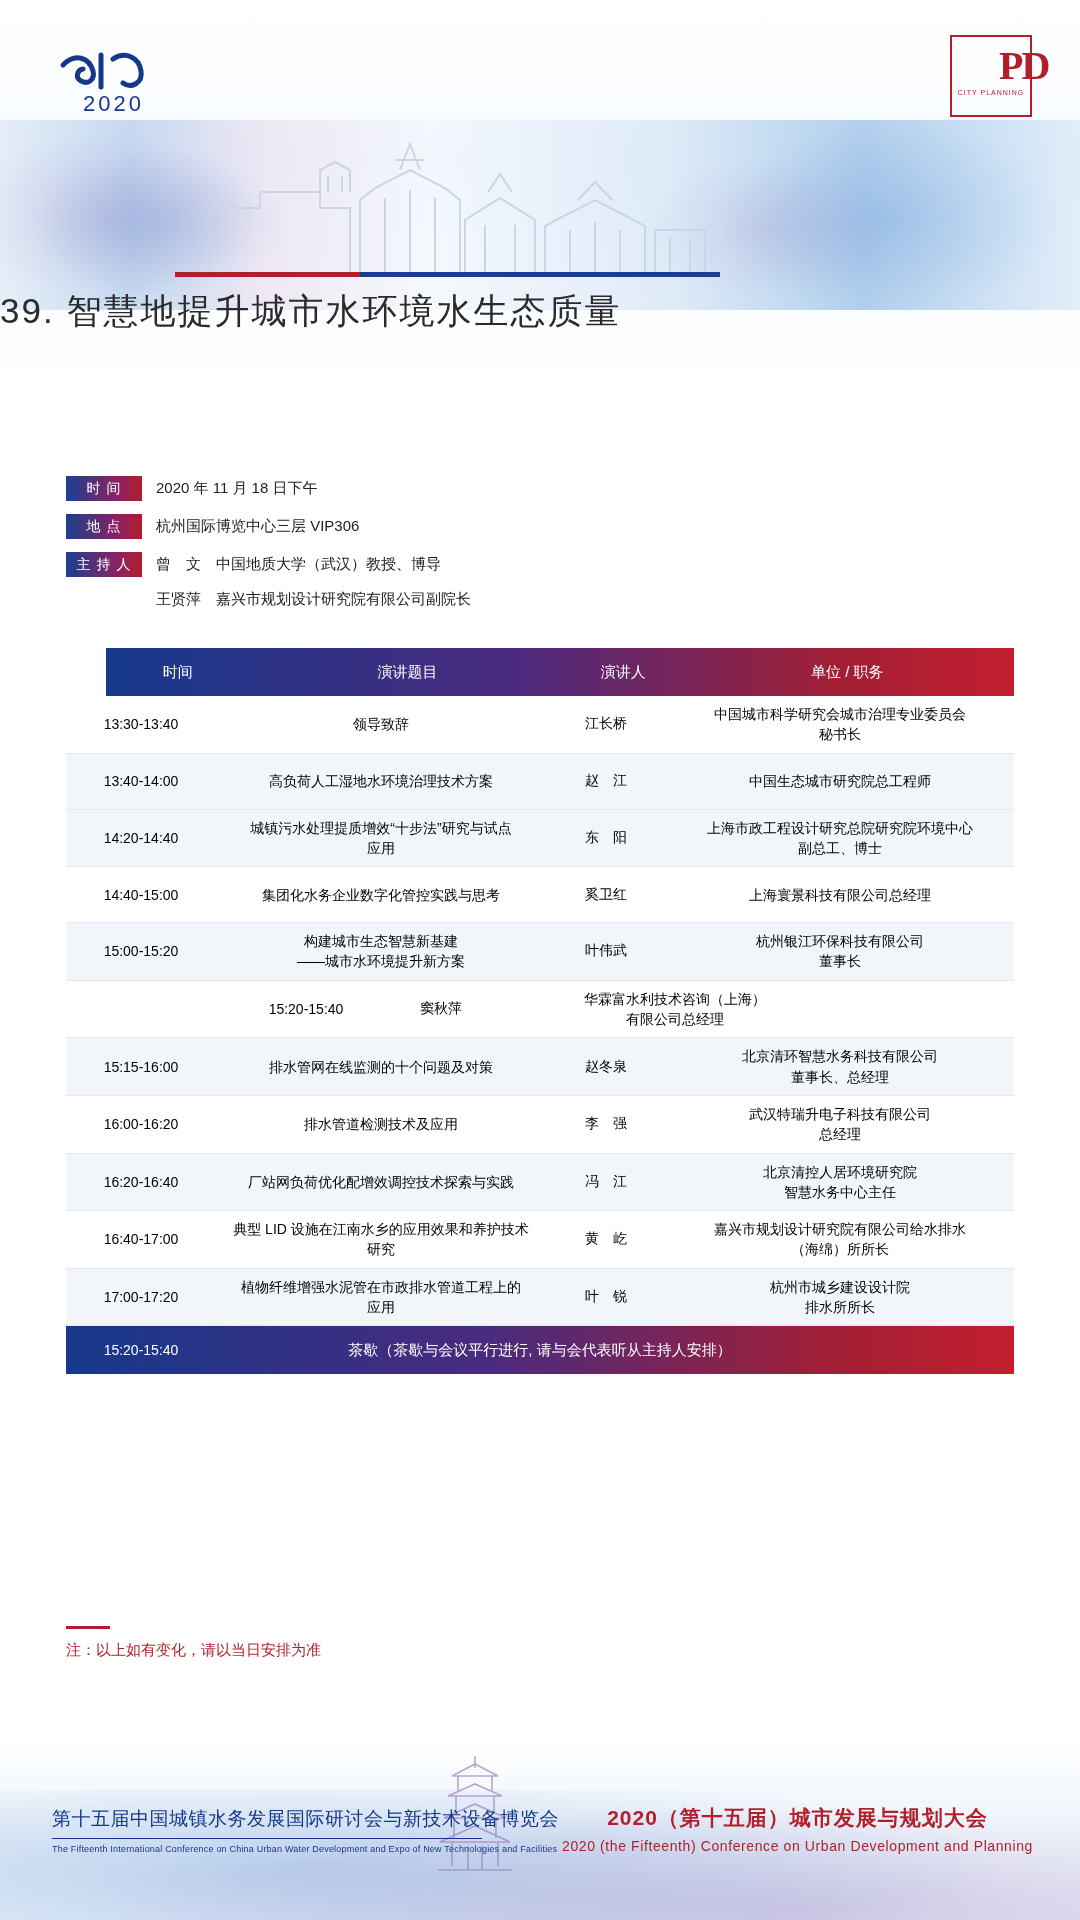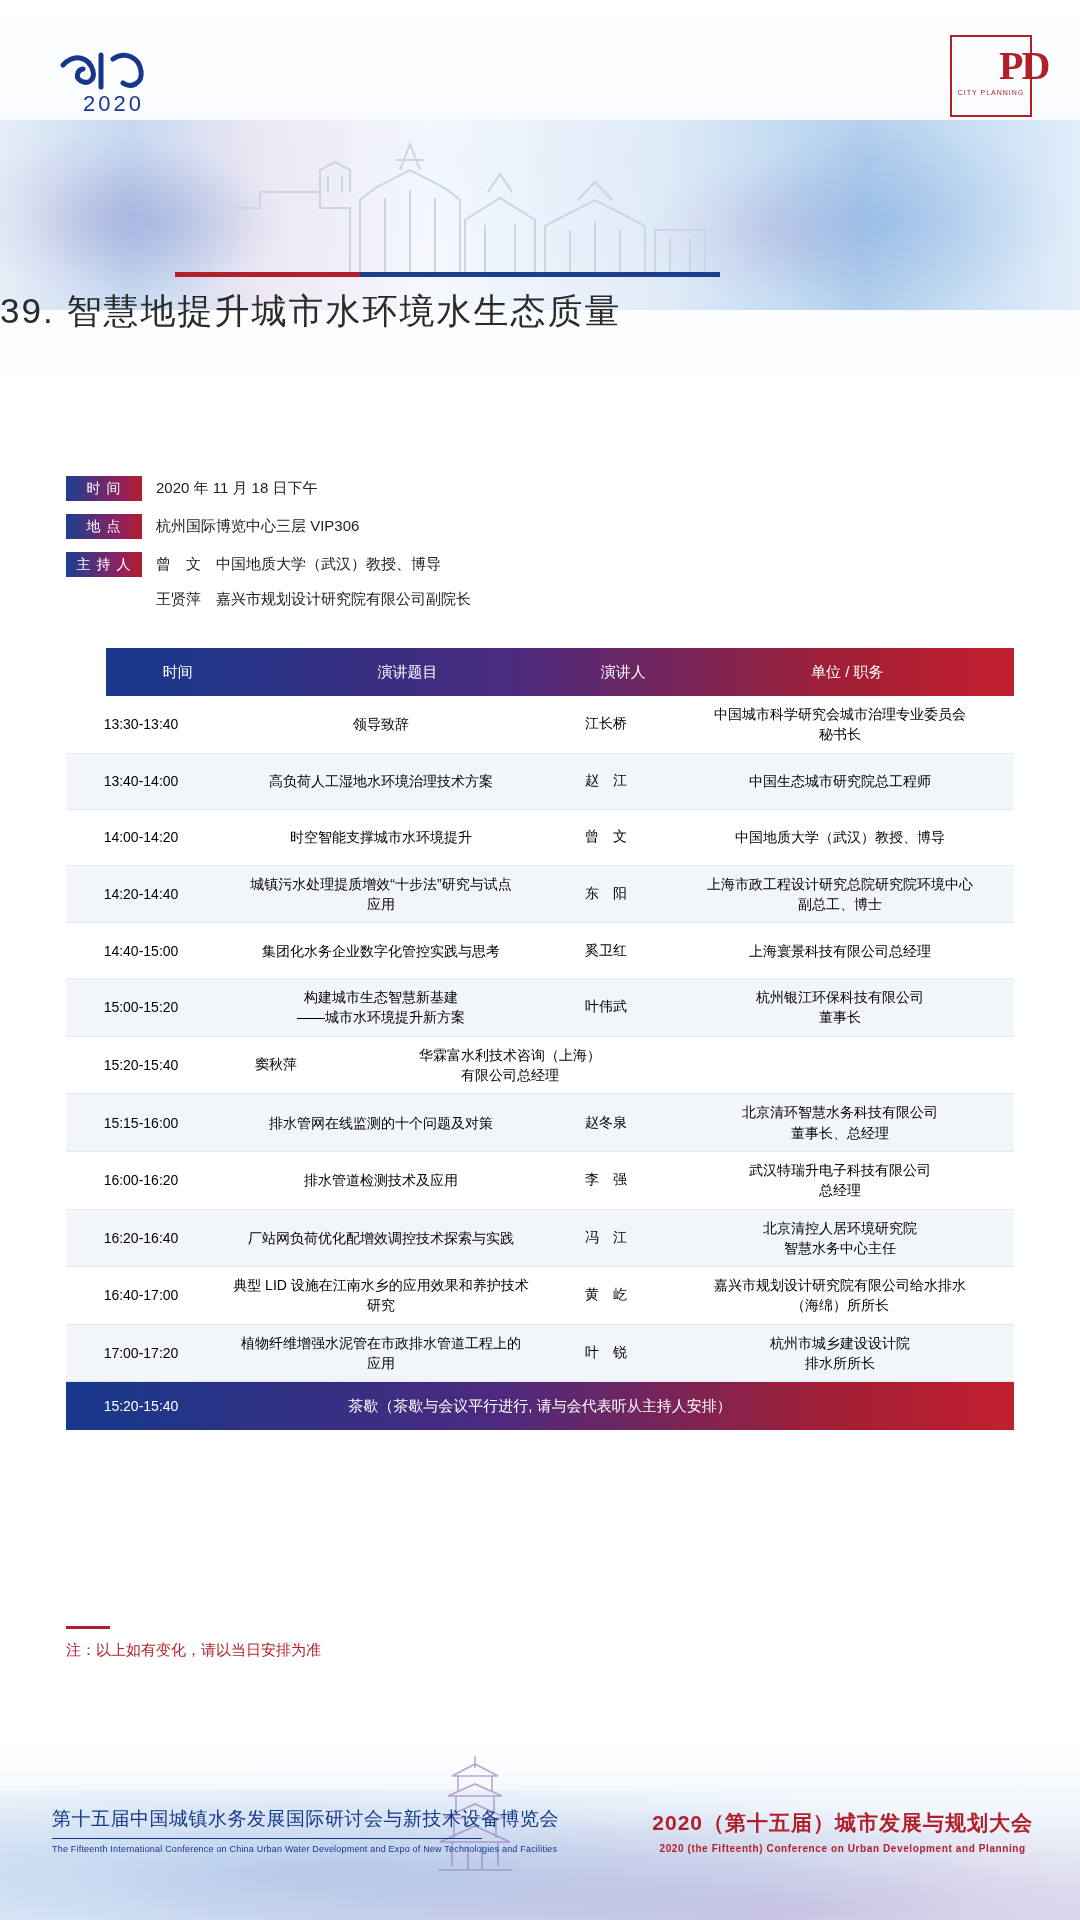--- a/index.html
+++ b/index.html
@@ -123,20 +123,21 @@
     color: #fff;
     align-items: center;
     font-size: 15px;
     margin-left: 40px;
   }
   .row {
     display: flex;
     align-items: stretch;
     border-bottom: 1px solid #e3e9f1;
     min-height: 56px;
+    justify-content: center;
   }
   .row.alt { background: #f2f6fa; }
   .row.plain { background: #ffffff; }
   .c-time   { width: 150px; display: flex; align-items: center; justify-content: center; text-align:center; padding: 6px 4px; }
   .c-topic  { width: 330px; display: flex; align-items: center; justify-content: center; text-align: center; padding: 8px 14px; line-height: 1.45; }
   .c-speaker{ width: 120px; display: flex; align-items: center; justify-content: center; padding: 6px 4px; }
   .c-org    { width: 348px; display: flex; align-items: center; justify-content: center; text-align: center; padding: 8px 14px; line-height: 1.45; }
   .cell-text { white-space: pre-line; }
   .footer-row {
     display: flex; align-items: center; justify-content: center;
@@ -177,21 +178,21 @@
     font-size: 19px; font-weight: normal; color: #16388b; letter-spacing: .5px;
   }
   .bl-rule { width: 430px; height: 1px; background: #16388b; margin: 6px 0 5px; }
   .bl-sub { font-size: 9px; color: #16388b; letter-spacing: .2px; }
   .bottom-right {
     position: absolute; right: 47px; bottom: 66px; text-align: center; margin-top: 24px;
   }
   .br-main {
     font-size: 21px; font-weight: bold; color: #b11f2b; letter-spacing: 1px;
   }
-  .br-sub { font-size: 10px; color: #b11f2b; letter-spacing: .6px; margin-top: 6px; font-weight: bold; }
+  .br-sub { font-size: 14px; color: #b11f2b; letter-spacing: .6px; margin-top: 6px; }
   .pagoda {
     position: absolute; left: 430px; bottom: 40px; width: 90px; height: 130px;
     opacity: .85;
   }
 </style>
 </head>
 <body>
 
 <div class="banner">
   <div class="banner-blue-band"></div>
@@ -286,34 +287,20 @@
         <div class="c-topic">
           <span class="cell-text">高负荷人工湿地水环境治理技术方案</span>
         </div>
         <div class="c-speaker">
           <span class="cell-text">赵　江</span>
         </div>
         <div class="c-org">
           <span class="cell-text">中国生态城市研究院总工程师</span>
         </div>
       </div>
-      <div class="row plain">
-        <div class="c-time">
-          <span class="cell-text">14:00-14:20</span>
-        </div>
-        <div class="c-topic">
-          <span class="cell-text">时空智能支撑城市水环境提升</span>
-        </div>
-        <div class="c-speaker">
-          <span class="cell-text">曾　文</span>
-        </div>
-        <div class="c-org">
-          <span class="cell-text">中国地质大学（武汉）教授、博导</span>
-        </div>
-      </div>
       <div class="row alt">
         <div class="c-time">
           <span class="cell-text">14:20-14:40</span>
         </div>
         <div class="c-topic">
           <span class="cell-text">城镇污水处理提质增效“十步法”研究与试点
 应用</span>
         </div>
         <div class="c-speaker">
           <span class="cell-text">东　阳</span>

